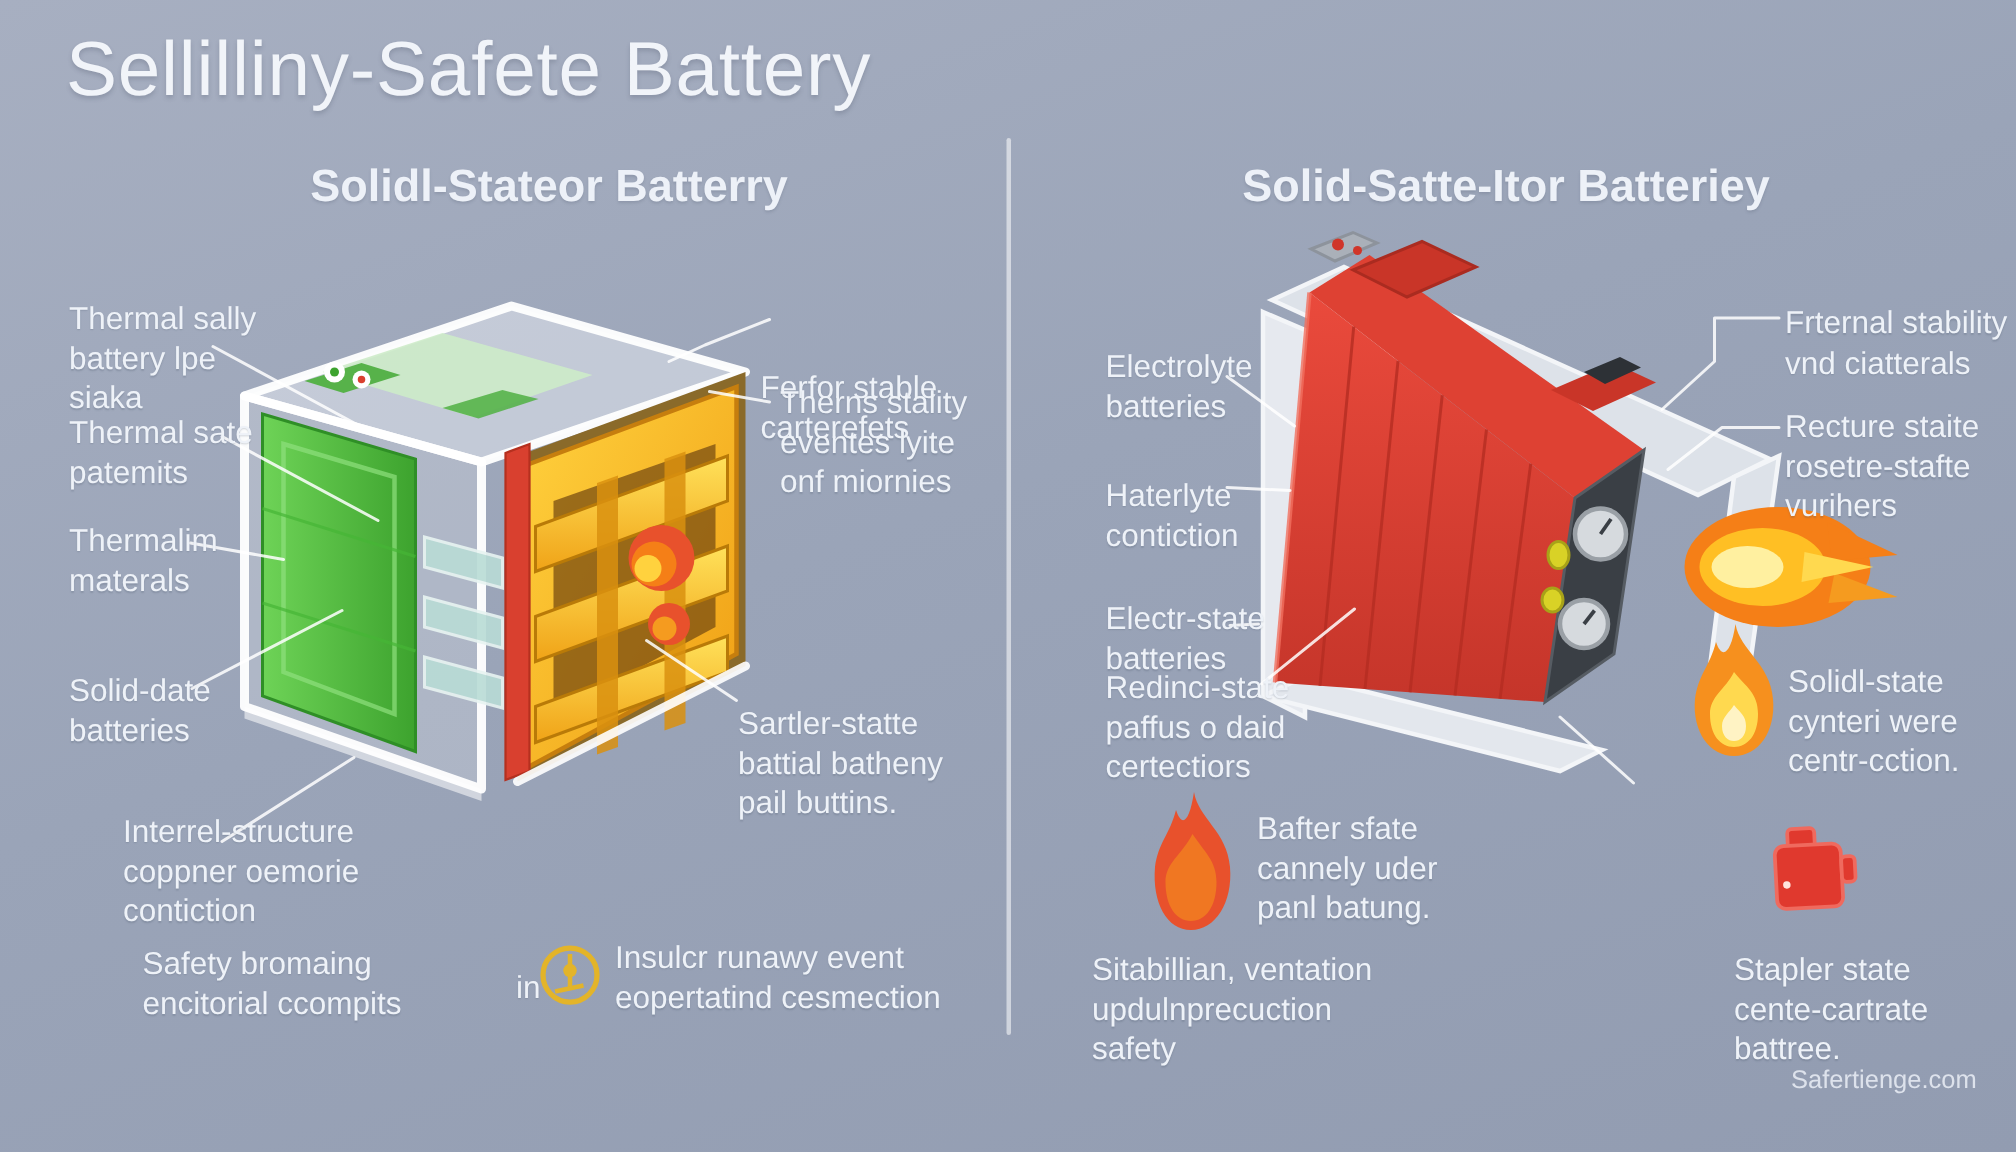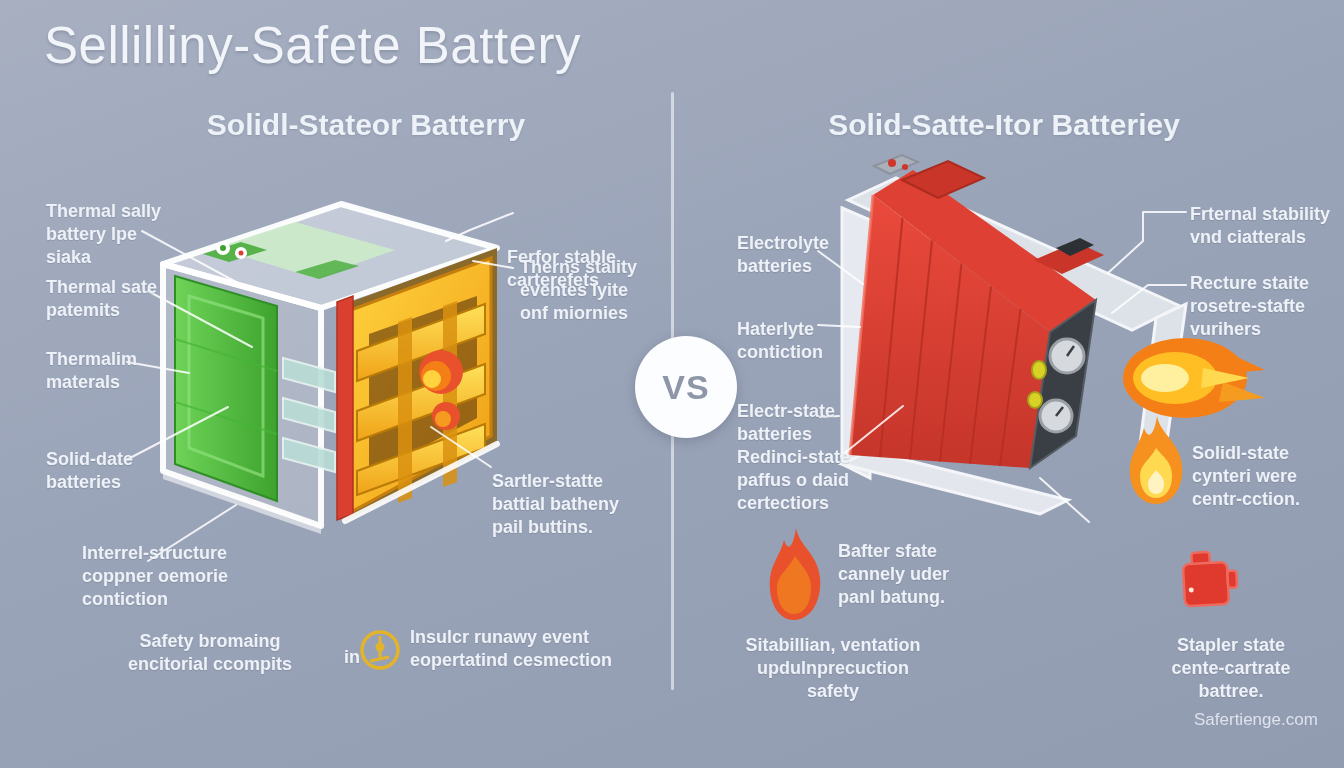--- a/index.html
+++ b/index.html
@@ -23,24 +23,24 @@
     position:absolute;left:671px;top:92px;width:3px;height:598px;
     background:rgba(255,255,255,.55);border-radius:2px;
   }
   .vs-badge{
     position:absolute;left:635px;top:336px;width:102px;height:102px;border-radius:50%;
     background:#fcfdfe;display:flex;align-items:center;justify-content:center;
     box-shadow:0 3px 12px rgba(60,70,90,.28);
   }
   .vs-badge span{font-size:34px;font-weight:700;color:#8d97a8;letter-spacing:1px;}
   .callout{
-    position:absolute;font-size:18px;line-height:1.27;font-weight:700;color:#eef2f8;
+    position:absolute;font-size:21px;line-height:1.27;font-weight:400;color:#eef2f8;
     white-space:pre-line;text-shadow:0 1px 1px rgba(70,80,100,.22);
   }
-  .callout.center{text-align:center;}
+  .callout.center{text-align:left;}
   .watermark{
     position:absolute;left:1194px;top:710px;font-size:17px;
     color:rgba(240,244,250,.8);font-weight:400;
   }
   .illus,.mini-icon,.leaders{position:absolute;pointer-events:none;}
   .leaders{left:0;top:0;}
 </style>
 </head>
 <body>
 
@@ -193,23 +193,20 @@
       <polyline points="1186,285 1148,285 1112,313"></polyline>
       <polyline points="1040,478 1089,522"></polyline>
     </g>
   </svg>
 
   <h1 class="main-title">Sellilliny-Safete  Battery</h1>
   <div class="col-heading left">Solidl-Stateor Batterry</div>
   <div class="col-heading right">Solid-Satte-Itor Batteriey</div>
 
   <div class="divider"></div>
-  <div class="vs-badge">
-    <span>VS</span>
-  </div>
 
   <div class="callout" style="left:46px;top:200px;">Thermal sally
 battery lpe
 siaka</div>
   <div class="callout" style="left:46px;top:276px;">Thermal sate
 patemits</div>
   <div class="callout" style="left:46px;top:348px;">Thermalim
 materals</div>
   <div class="callout" style="left:46px;top:448px;">Solid-date
 batteries</div>

